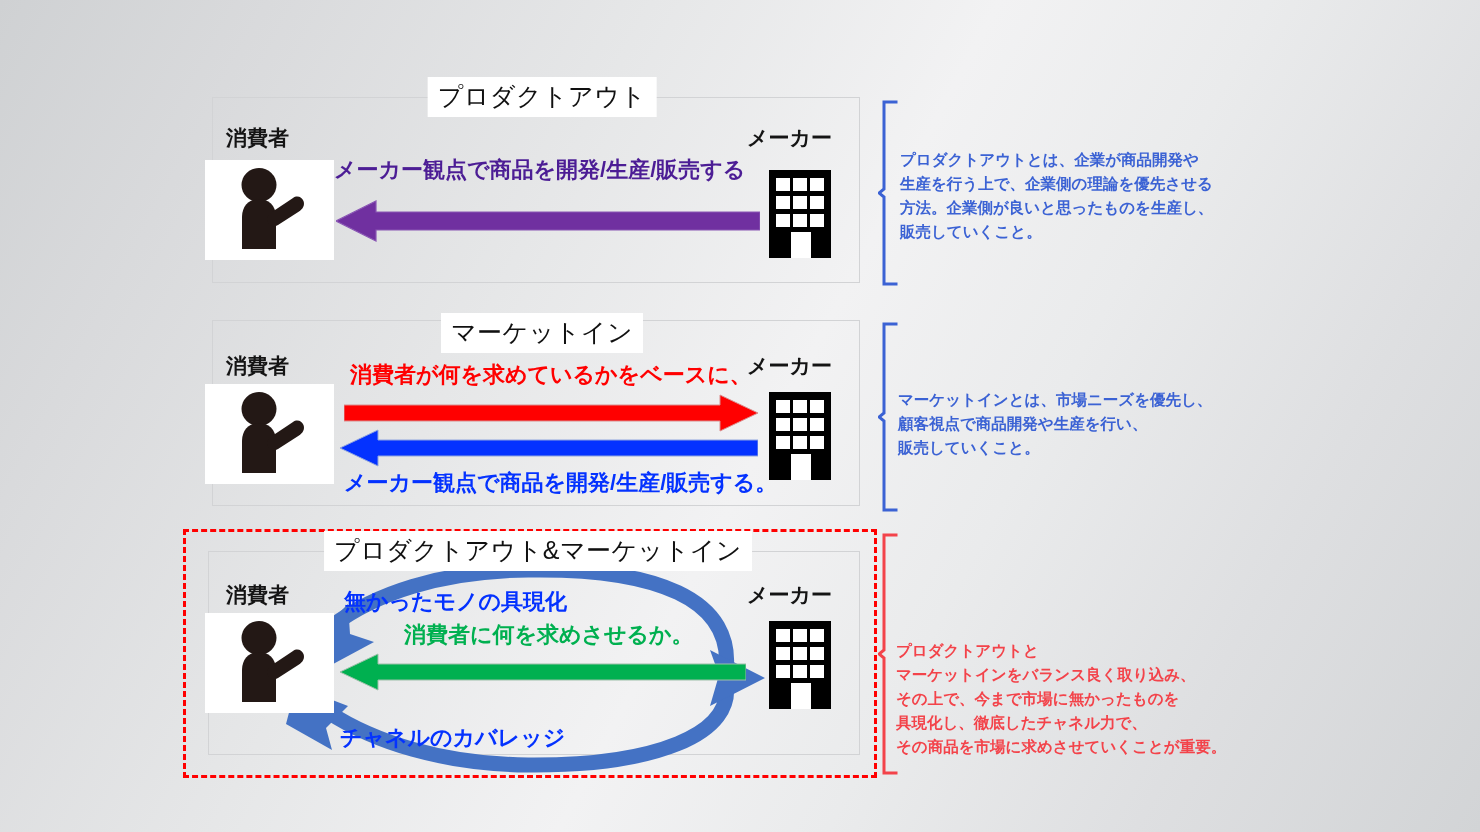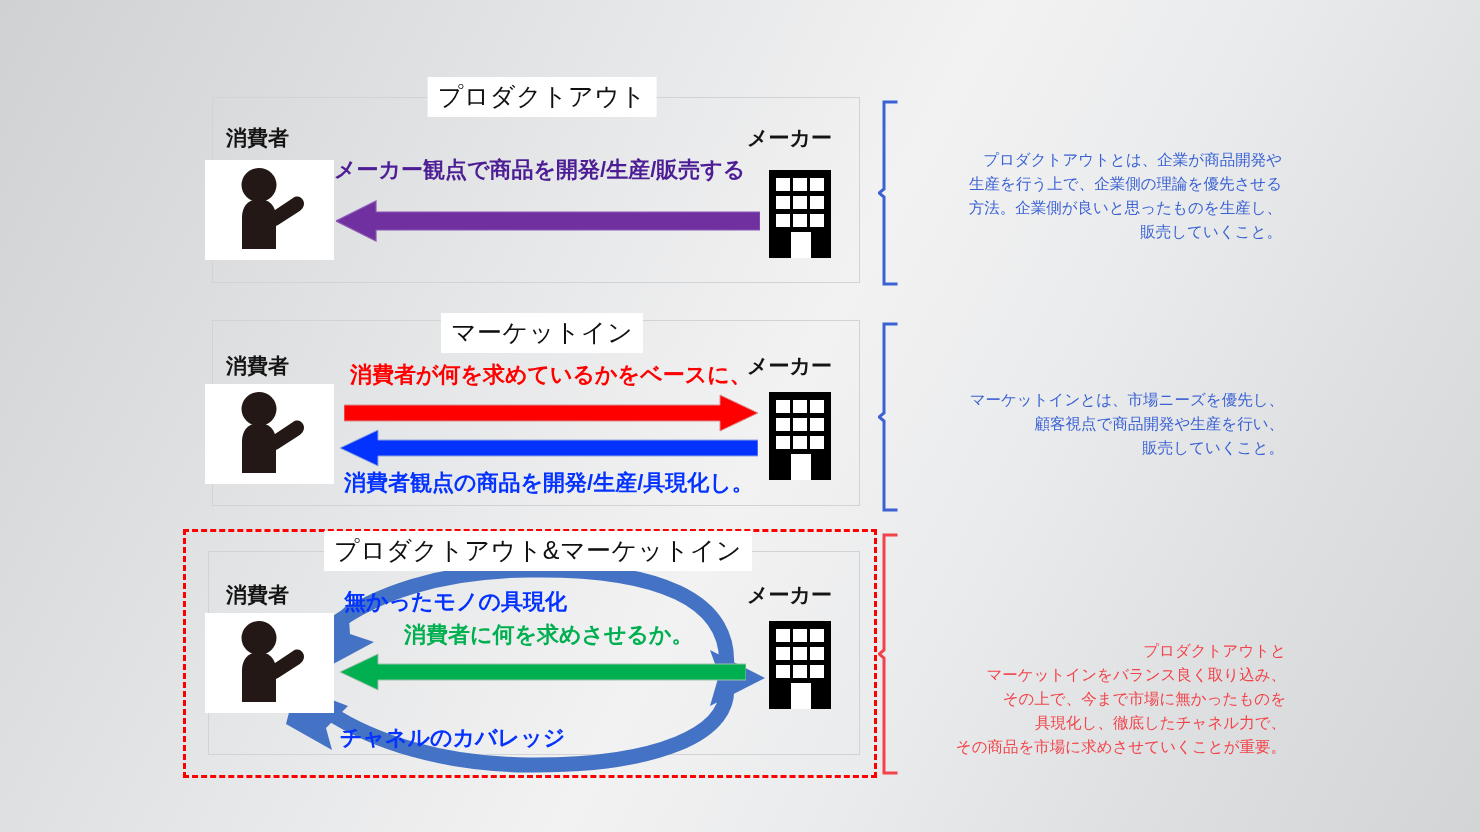--- a/index.html
+++ b/index.html
@@ -80,24 +80,24 @@
     font-size: 22px;
     white-space: nowrap;
     z-index: 7;
     line-height: 1;
   }
 
   
   .bracket { position: absolute; z-index: 3; }
   .desc {
     position: absolute;
-    text-align: right;
+    text-align: left;
     font-size: 15.5px;
     line-height: 1.55;
-    font-weight: normal;
+    font-weight: bold;
     white-space: pre-line;
     z-index: 3;
   }
   .desc.blue { color: #3b62d4; }
   .desc.red  { color: #f3434a; margin-top: 41px; }
 
   
   .dashed-frame {
     position: absolute;
     border: 3px dashed #ff0000;
@@ -207,21 +207,21 @@
   </div>
 
   <div class="caption" style="left:350px; top:364px; color:#FF0000;">消費者が何を求めているかをベースに、</div>
 
   <div class="arrow" style="left:340px; top:428px; width:418px; height:40px;">
     <svg width="418" height="40" viewBox="0 0 418 40">
       <polygon points="0,20 38,2 38,12 418,12 418,28 38,28 38,38" fill="#0432FF" stroke="#8fa4de" stroke-width="1"></polygon>
     </svg>
   </div>
 
-  <div class="caption" style="left:344px; top:472px; color:#0432FF;">消費者観点の商品を開発/生産/具現化し。</div>
+  <div class="caption" style="left:344px; top:472px; color:#0432FF;">メーカー観点で商品を開発/生産/販売する。</div>
 
   <div class="bracket" style="left:878px; top:322px; width:24px; height:190px;">
     <svg width="24" height="190" viewBox="0 0 24 190">
       <path d="M18 2 L6 2 L6 91 L1 95 L6 99 L6 188 L18 188" fill="none" stroke="#3B62D4" stroke-width="3" stroke-linecap="square"></path>
     </svg>
   </div>
 
   <div class="desc blue" style="left:898px; top:388px; width:386px;">マーケットインとは、市場ニーズを優先し、
 顧客視点で商品開発や生産を行い、
 販売していくこと。</div>

